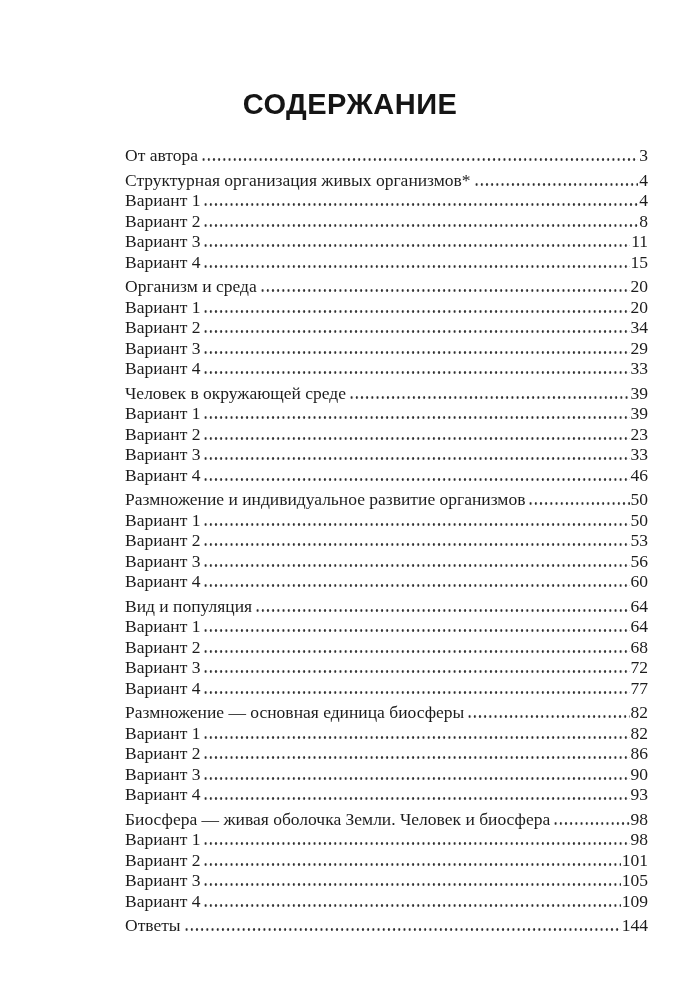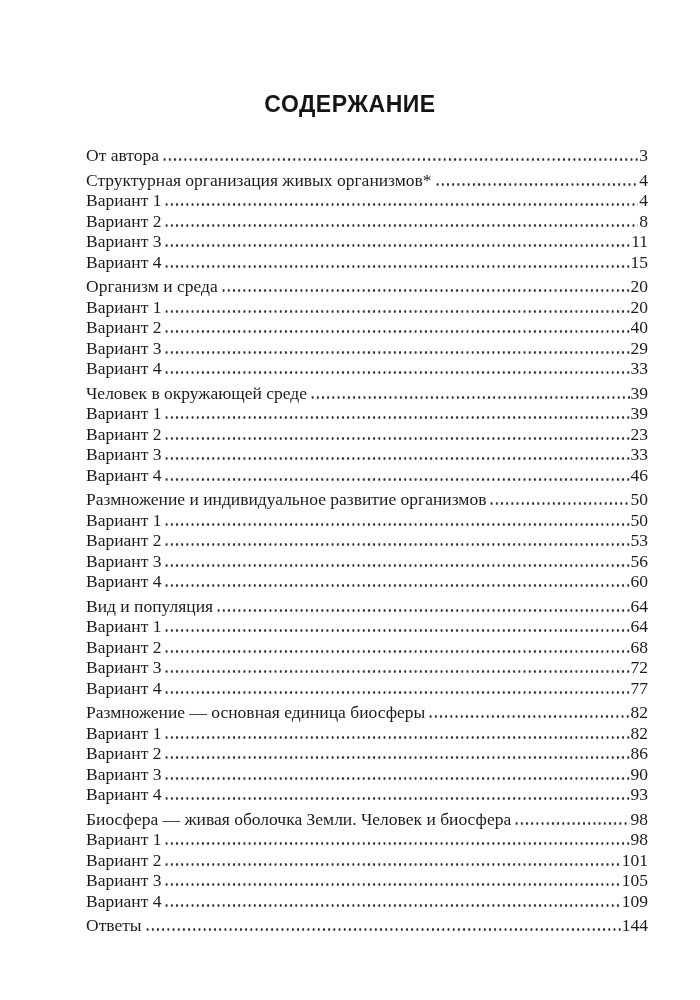--- a/index.html
+++ b/index.html
@@ -15,37 +15,38 @@
     overflow: hidden;
     font-family: "Liberation Serif", "DejaVu Serif", serif;
     color: #1c1c1c;
   }
   .page-title {
     margin: 0;
     padding-top: 88px;
     text-align: center;
     font-family: "Liberation Sans", "DejaVu Sans", sans-serif;
     font-weight: 700;
-    font-size: 23px;
+    font-size: 29px;
     line-height: 32px;
     letter-spacing: 0.5px;
     color: #151515;
   }
   .toc-list {
     position: absolute;
     left: 86px;
     top: 141px;
     width: 562px;
   }
   .toc-row {
     display: flex;
     align-items: baseline;
     line-height: 20.5px;
     font-size: 17.5px;
     white-space: nowrap;
+    margin-left: 39px;
   }
   .toc-row.section {
     margin-top: 4px;
   }
   .toc-label {
     flex: 0 0 auto;
   }
   .dots {
     flex: 1 1 auto;
     align-self: stretch;
@@ -103,21 +104,21 @@
         <span class="toc-page">20</span>
       </div>
       <div class="toc-row">
         <span class="toc-label">Вариант 1</span>
         <span class="dots"></span>
         <span class="toc-page">20</span>
       </div>
       <div class="toc-row">
         <span class="toc-label">Вариант 2</span>
         <span class="dots"></span>
-        <span class="toc-page">40</span>
+        <span class="toc-page">34</span>
       </div>
       <div class="toc-row">
         <span class="toc-label">Вариант 3</span>
         <span class="dots"></span>
         <span class="toc-page">29</span>
       </div>
       <div class="toc-row">
         <span class="toc-label">Вариант 4</span>
         <span class="dots"></span>
         <span class="toc-page">33</span>

